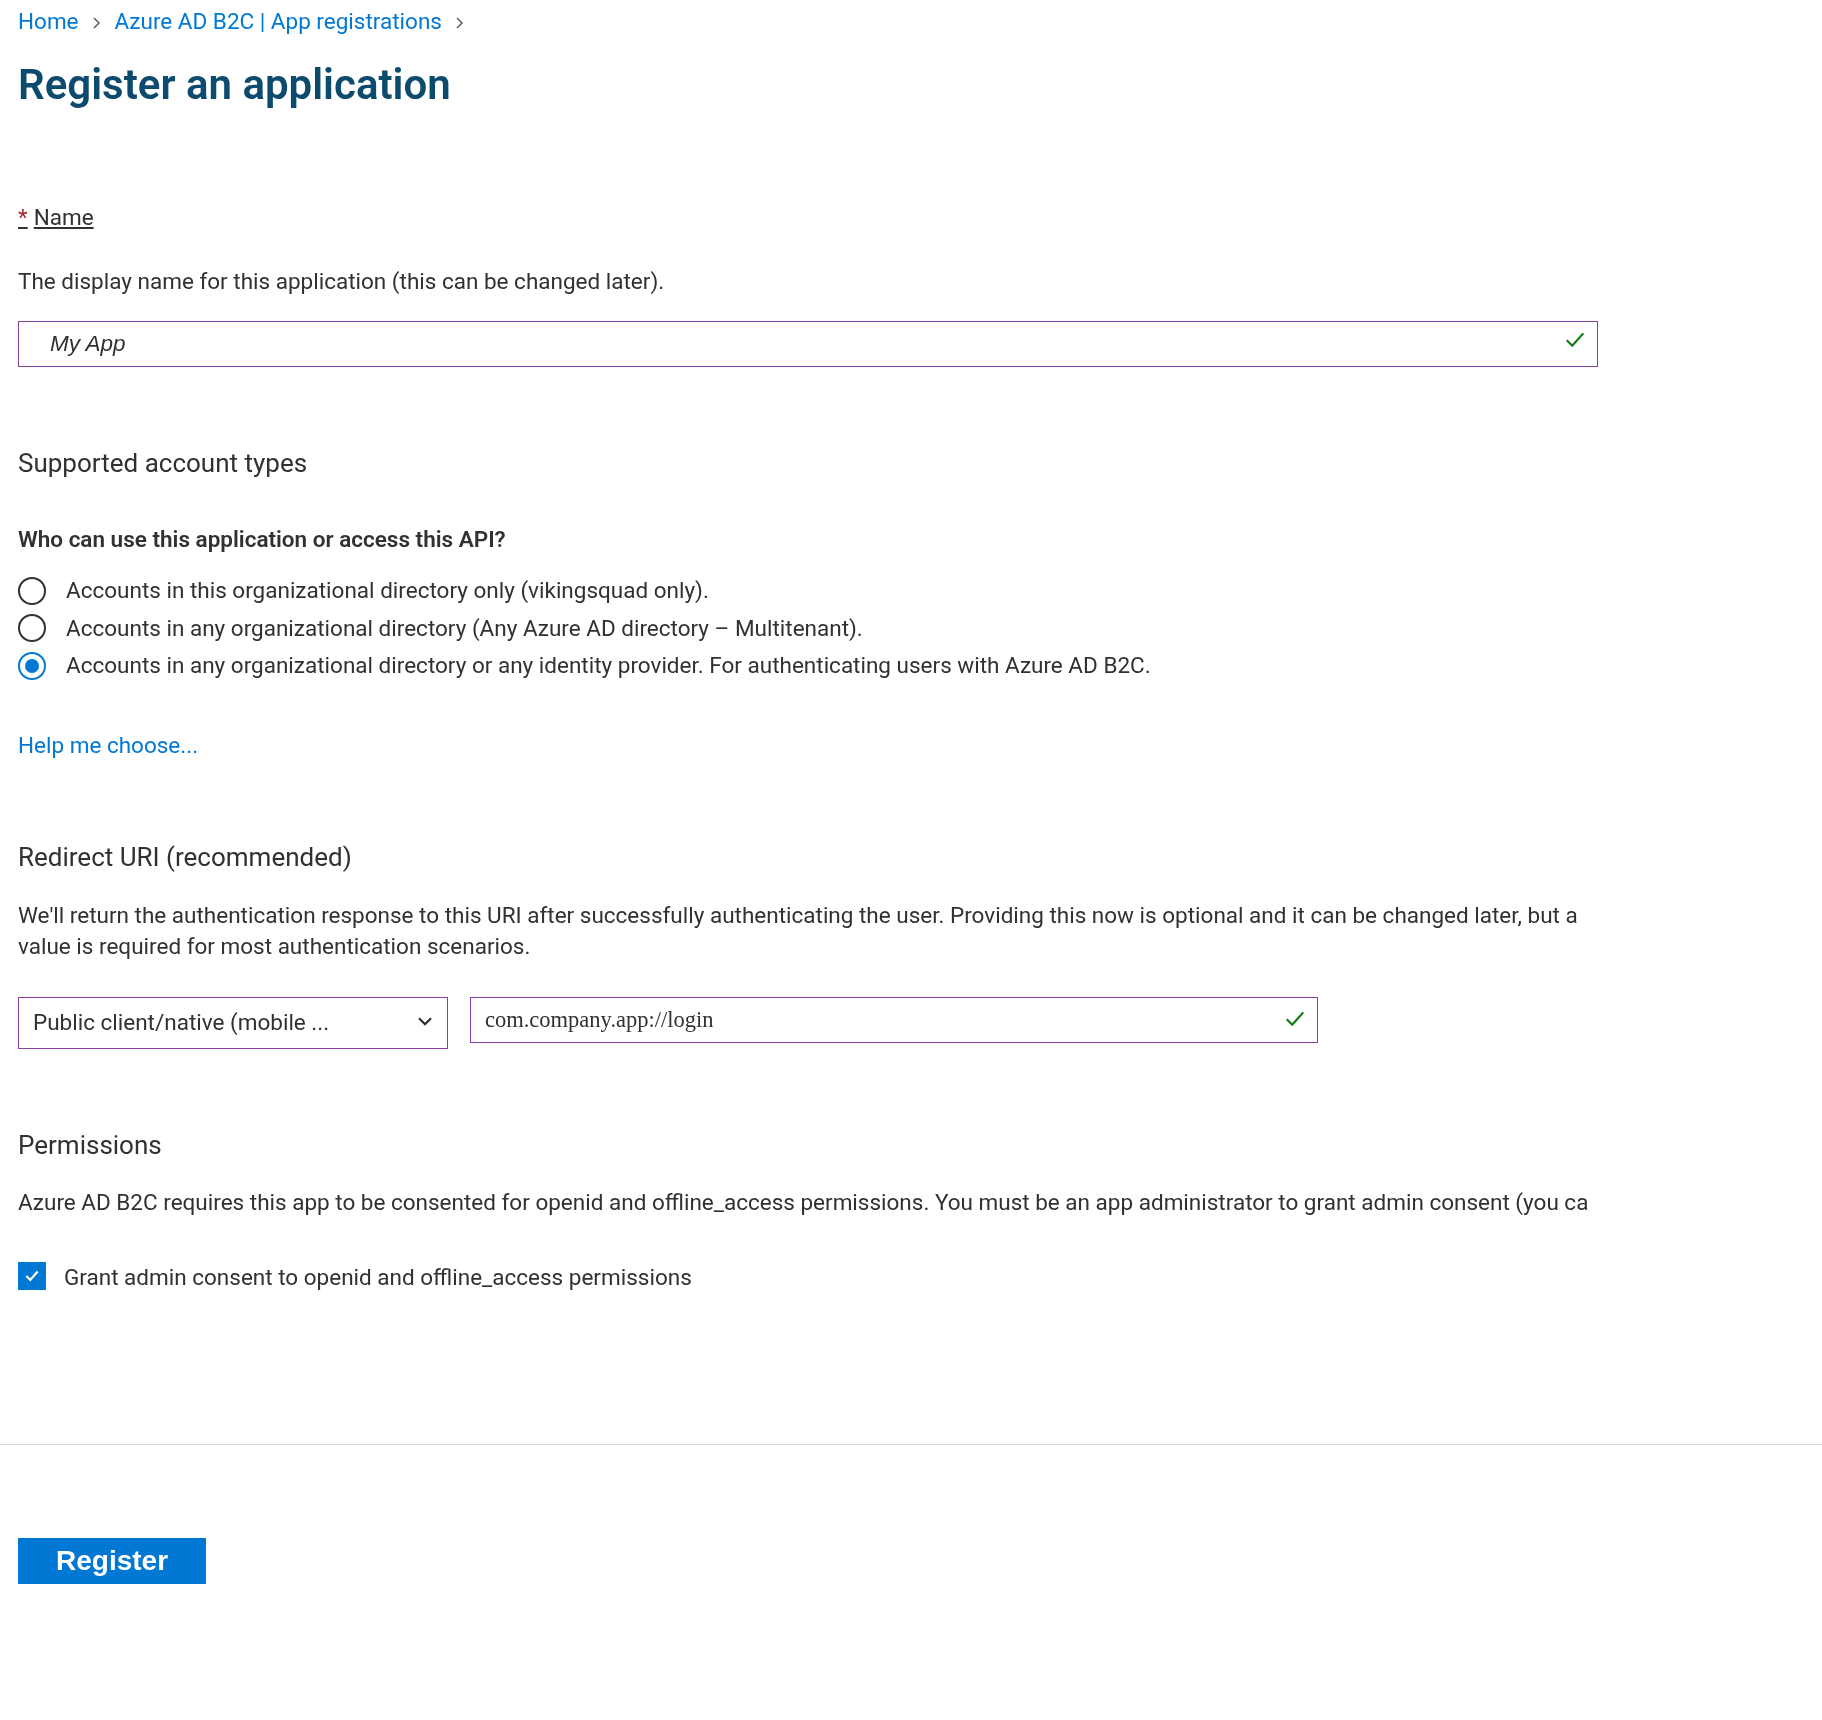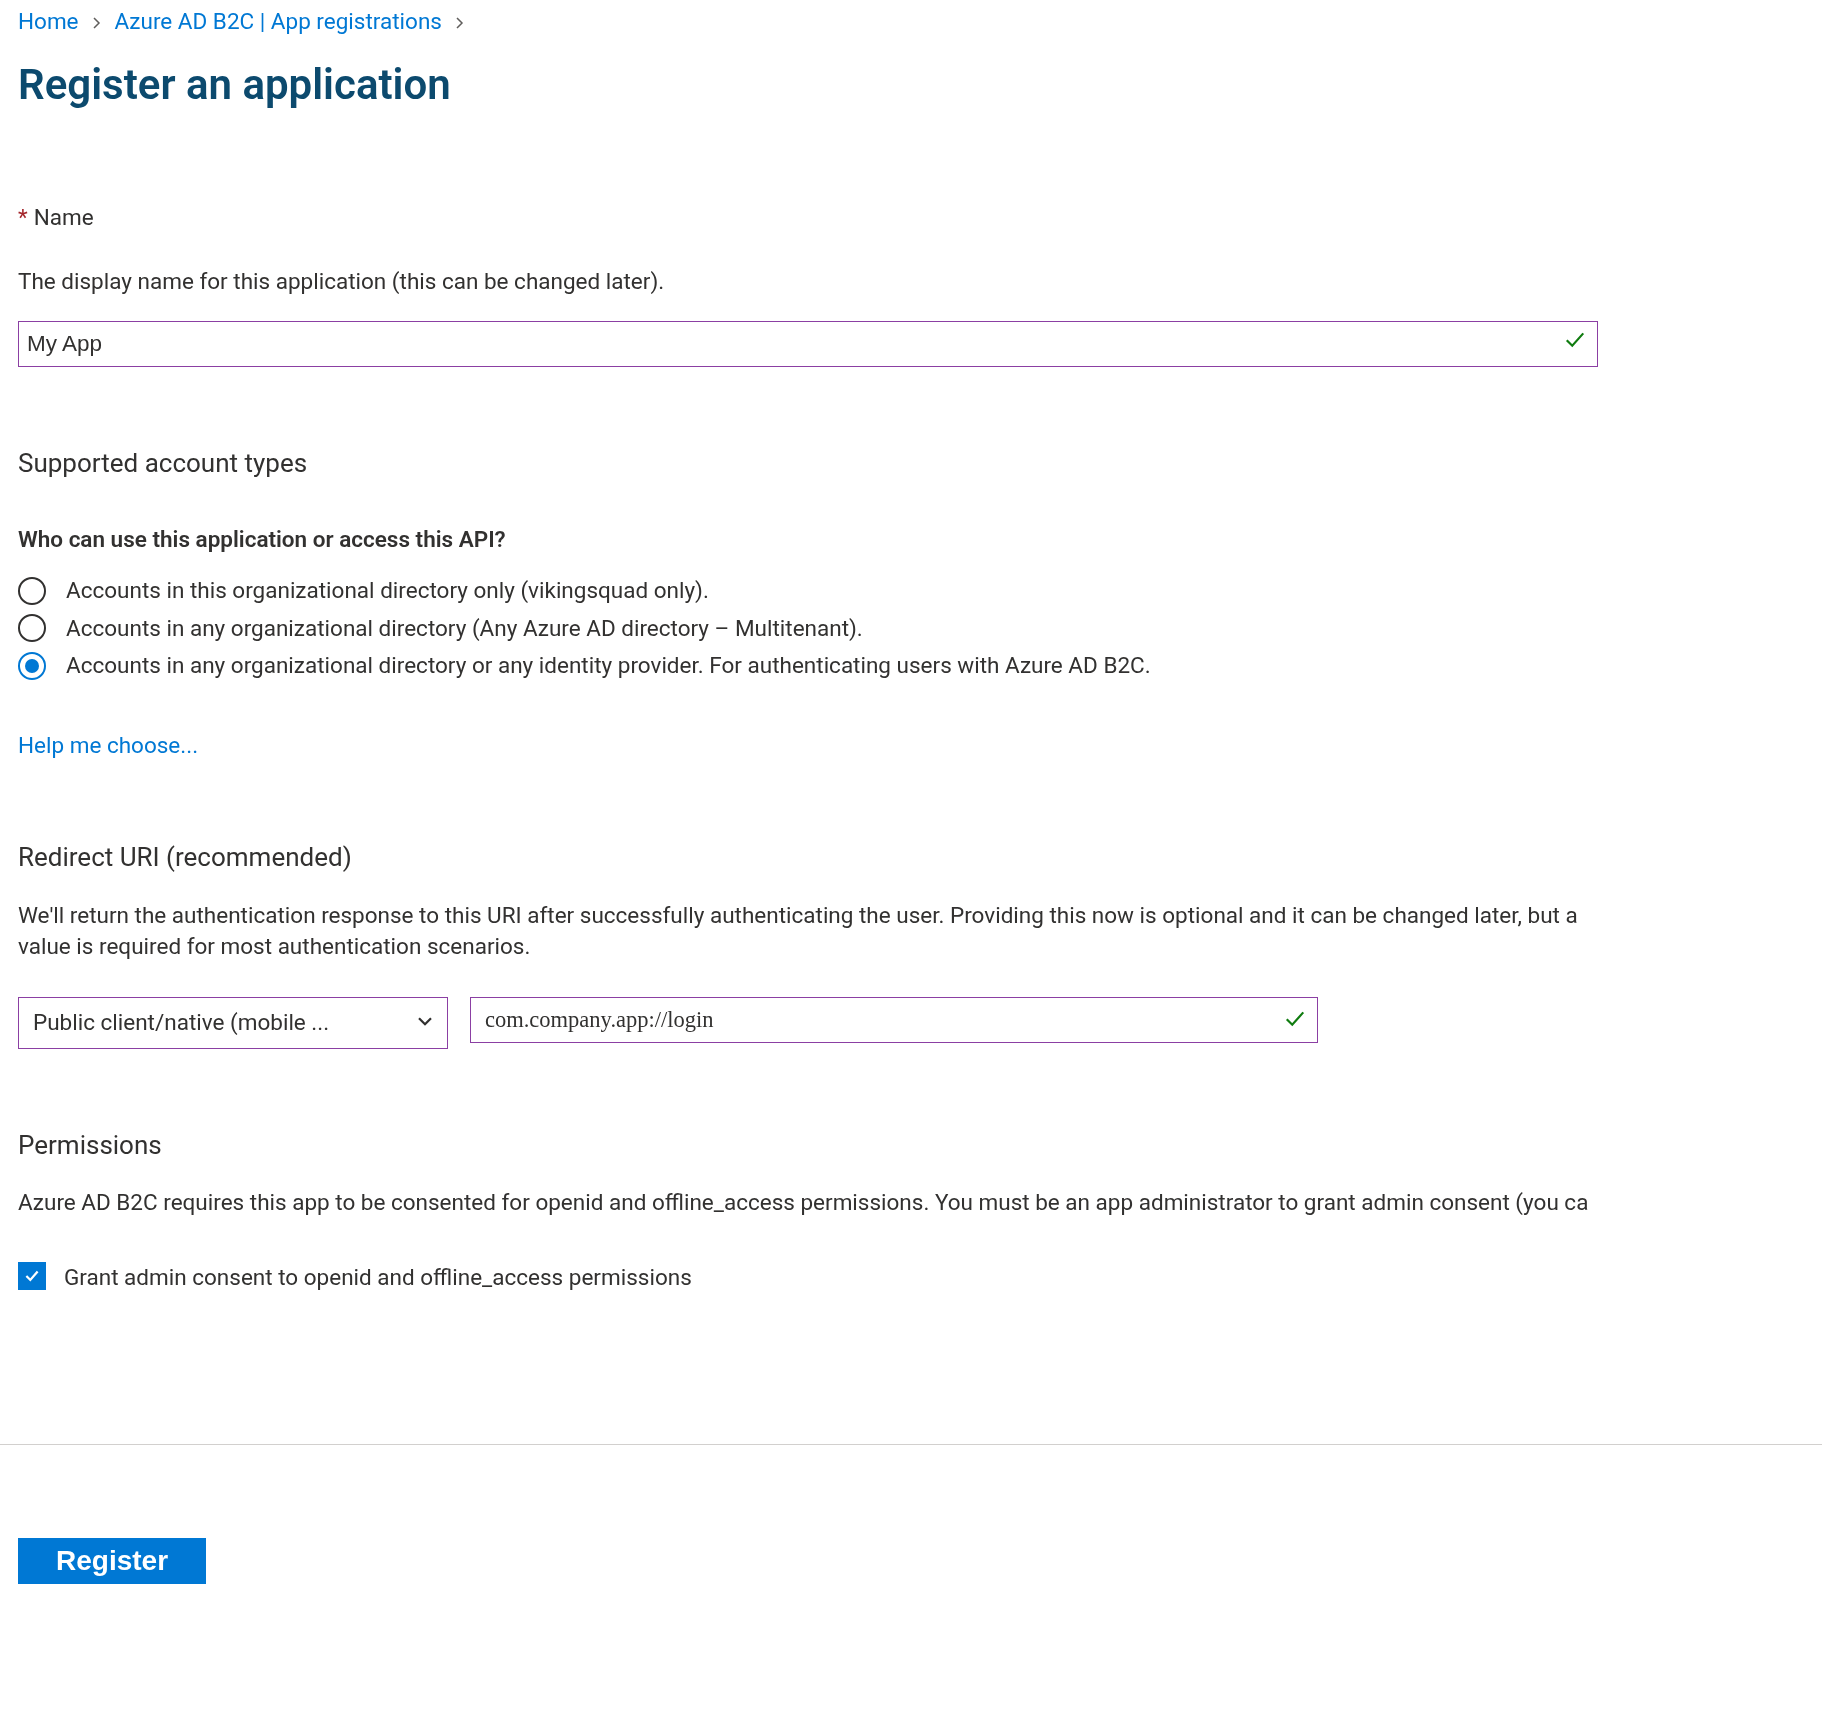--- a/index.html
+++ b/index.html
@@ -27,33 +27,34 @@
   .breadcrumb a { color: #0078d4; text-decoration: none; }
   .breadcrumb .sep { color: #605e5c; }
   h1.page-title {
     font-size: 42px;
     font-weight: 600;
     margin: 18px 0 0 0;
     color: #0c4a6e;
   }
   .section { margin-top: 78px; }
   .section.first { margin-top: 88px; }
-  .field-label { font-size: 22.5px; color: #323130; margin-bottom: 0; }
+  .field-label { font-size: 22.5px; color: #323130; margin-bottom: 0; text-decoration: underline; }
   .required-star { color: #a4262c; margin-right: 6px; }
   .field-help { color: #323130; font-size: 22.5px; margin-top: 32px; }
   .name-input-wrap { position: relative; margin-top: 24px; width: 1580px; max-width: 100%; }
   .text-input {
     width: 100%;
     height: 46px;
     border: 1px solid #8b3fa3;
-    padding: 0 46px 0 8px;
+    padding: 0 46px 0 31px;
     font-size: 22.5px;
     color: #323130;
     outline: none;
     background: #fff;
+    font-style: italic;
   }
   .check-icon {
     position: absolute;
     right: 12px;
     top: 50%;
     transform: translateY(-50%);
     color: #107c10;
   }
   .section-title {
     font-size: 26px;

